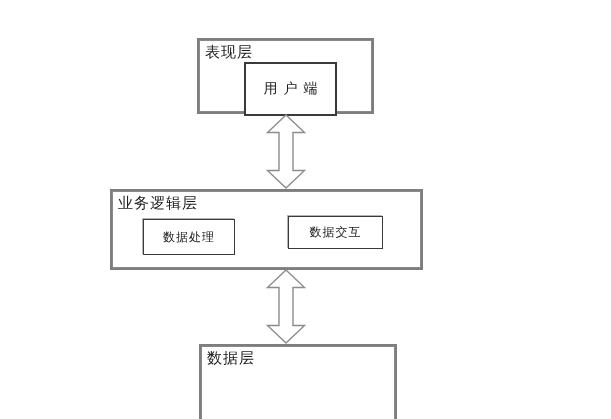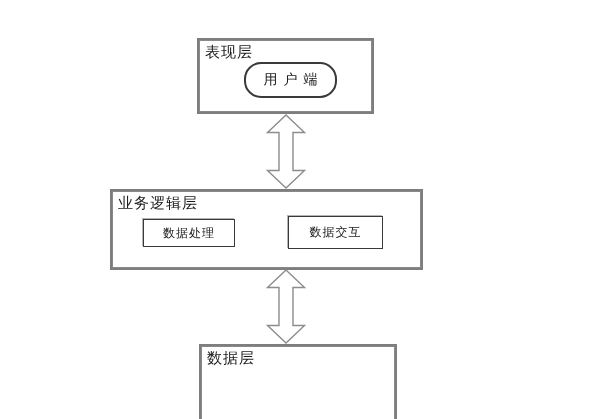--- a/index.html
+++ b/index.html
@@ -63,24 +63,24 @@
     position: absolute;
     right: 3px;
     bottom: 5px;
     font-family: "Liberation Sans", "DejaVu Sans", sans-serif;
     font-size: 11px;
     color: #c9c9c9;
     letter-spacing: 0.5px;
   }
   
   #layer-presentation { left: 197px; top: 12px;  width: 177px; height: 76px; }
-  #node-client       { left: 45px;  top: 22px;  width: 93px;  height: 36px; border-radius: 17px; }
+  #node-client       { left: 45px;  top: 22px;  width: 93px;  height: 54px; }
   #arrow-top         { left: 266px; top: 88px; }
   #layer-business    { left: 110px; top: 163px; width: 313px; height: 81px; }
-  #node-processing   { left: 31px;  top: 28px;  width: 92px;  height: 28px; }
+  #node-processing   { left: 31px;  top: 28px;  width: 92px;  height: 36px; }
   #node-interaction  { left: 176px; top: 25px;  width: 95px;  height: 33px; }
   #arrow-bottom      { left: 266px; top: 243px; }
   #layer-data        { left: 199px; top: 318px; width: 198px; height: 87px; }
   #node-mysql        { left: 35px;  top: 29px;  width: 112px; height: 36px; }
 </style>
 </head>
 <body>
 
 <div class="canvas">
 

